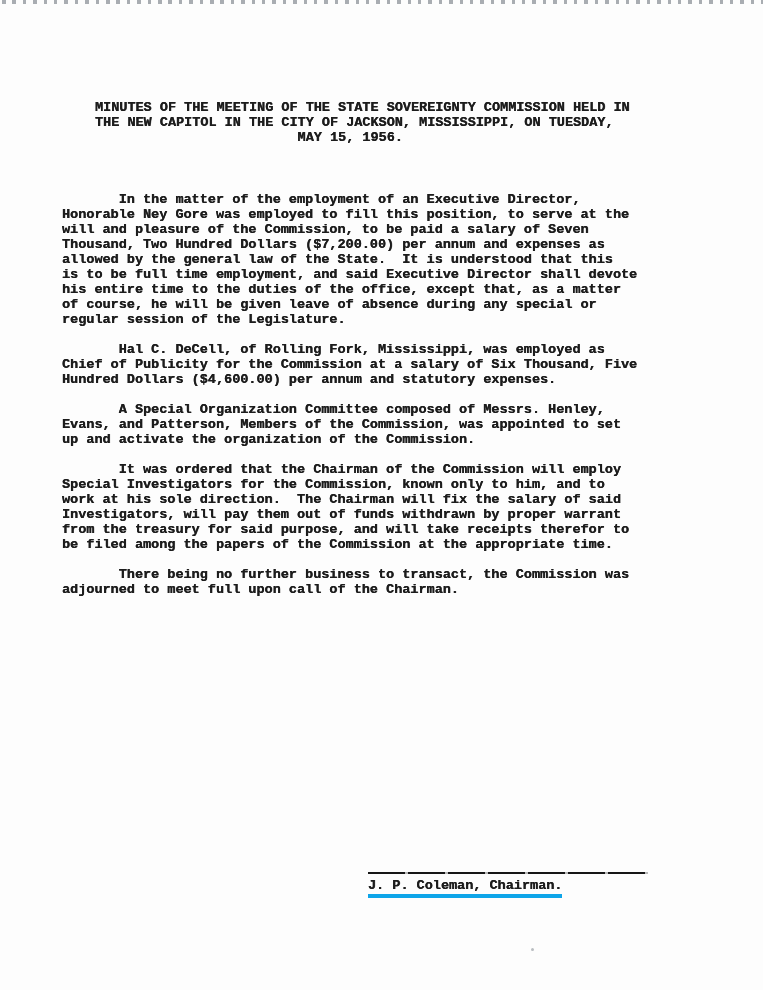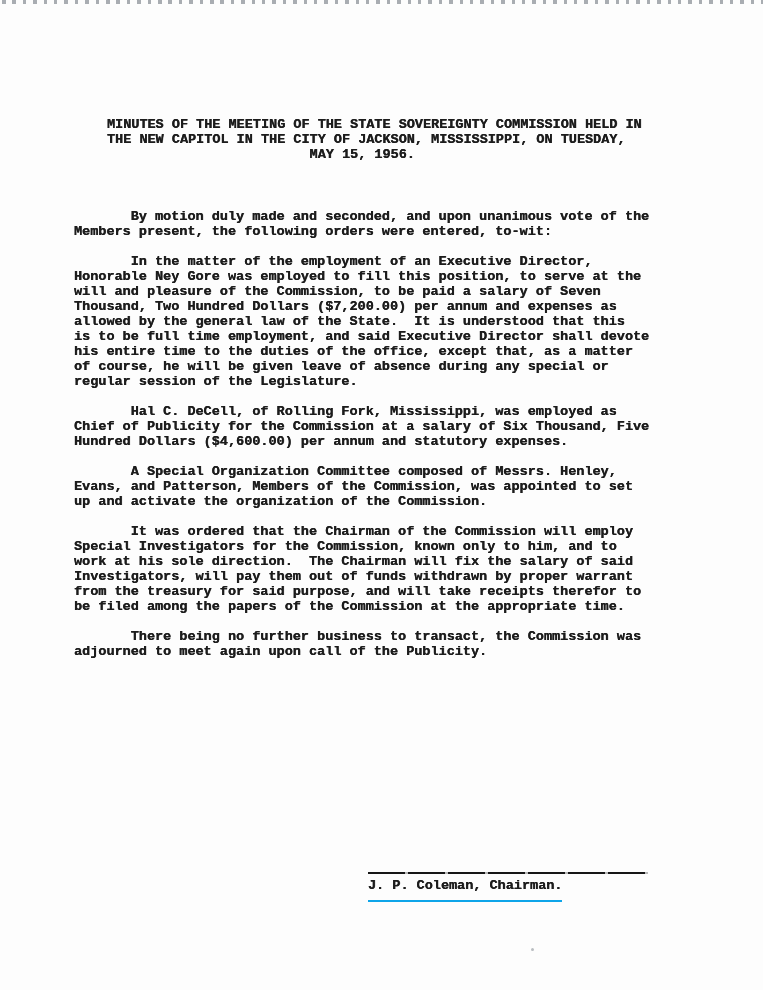--- a/index.html
+++ b/index.html
@@ -17,25 +17,24 @@
     font-family: "Liberation Mono", "DejaVu Sans Mono", monospace;
   }
   .perforation {
     position: absolute;
     top: 0; left: 2px; right: 0;
     height: 4px;
     background: repeating-linear-gradient(90deg, var(--dot) 0 3.5px, transparent 3.5px 10.4px);
   }
   .doc {
     position: absolute;
-    left: 74px;
+    left: 62px;
     top: 100px;
     width: 640px;
     color: var(--ink);
-    margin-top: 17px;
   }
   pre.typed {
     margin: 0 0 15px 0;
     font-family: "Liberation Mono", "DejaVu Sans Mono", monospace;
     font-size: 13.5px;
     line-height: 15px;
     font-weight: 700;
     white-space: pre;
     color: var(--ink);
     text-shadow: 0 0 0.6px rgba(28,28,28,0.9), 0.4px 0.4px 0.5px rgba(28,28,28,0.45);
@@ -56,22 +55,22 @@
     background: repeating-linear-gradient(90deg, #161616 0 37px, rgba(22,22,22,0.3) 37px 40px);
     margin-bottom: 2px;
   }
   .sig-name {
     display: inline-block;
     font-family: "Liberation Mono", "DejaVu Sans Mono", monospace;
     font-size: 13.5px;
     line-height: 15px;
     font-weight: 700;
     color: var(--ink);
-    border-bottom: 2px solid #0ea5e9;
-    padding-bottom: 7px;
+    border-bottom: 4px solid #0ea5e9;
+    padding-bottom: 1px;
     text-shadow: 0 0 0.6px rgba(28,28,28,0.9), 0.4px 0.4px 0.5px rgba(28,28,28,0.45);
     white-space: pre;
   }
   .speck {
     position: absolute;
     left: 531px;
     top: 948px;
     width: 3px;
     height: 3px;
     border-radius: 50%;
@@ -84,22 +83,20 @@
 <div class="page">
 
   <div class="perforation"></div>
 
   <div class="doc">
     <pre class="typed header">MINUTES OF THE MEETING OF THE STATE SOVEREIGNTY COMMISSION HELD IN
 THE NEW CAPITOL IN THE CITY OF JACKSON, MISSISSIPPI, ON TUESDAY,
                          MAY 15, 1956.</pre>
 
     <div>
-        <pre class="typed">       By motion duly made and seconded, and upon unanimous vote of the
-Members present, the following orders were entered, to-wit:</pre>
         <pre class="typed">       In the matter of the employment of an Executive Director,
 Honorable Ney Gore was employed to fill this position, to serve at the
 will and pleasure of the Commission, to be paid a salary of Seven
 Thousand, Two Hundred Dollars ($7,200.00) per annum and expenses as
 allowed by the general law of the State.  It is understood that this
 is to be full time employment, and said Executive Director shall devote
 his entire time to the duties of the office, except that, as a matter
 of course, he will be given leave of absence during any special or
 regular session of the Legislature.</pre>
         <pre class="typed">       Hal C. DeCell, of Rolling Fork, Mississippi, was employed as
@@ -108,21 +105,21 @@
         <pre class="typed">       A Special Organization Committee composed of Messrs. Henley,
 Evans, and Patterson, Members of the Commission, was appointed to set
 up and activate the organization of the Commission.</pre>
         <pre class="typed">       It was ordered that the Chairman of the Commission will employ
 Special Investigators for the Commission, known only to him, and to
 work at his sole direction.  The Chairman will fix the salary of said
 Investigators, will pay them out of funds withdrawn by proper warrant
 from the treasury for said purpose, and will take receipts therefor to
 be filed among the papers of the Commission at the appropriate time.</pre>
         <pre class="typed">       There being no further business to transact, the Commission was
-adjourned to meet again upon call of the Publicity.</pre>
+adjourned to meet full upon call of the Chairman.</pre>
       </div>
   </div>
 
   <div class="signature">
     <div class="sig-rule"></div>
     <span class="sig-name">J. P. Coleman, Chairman.</span>
   </div>
 
   <div class="speck"></div>
 

